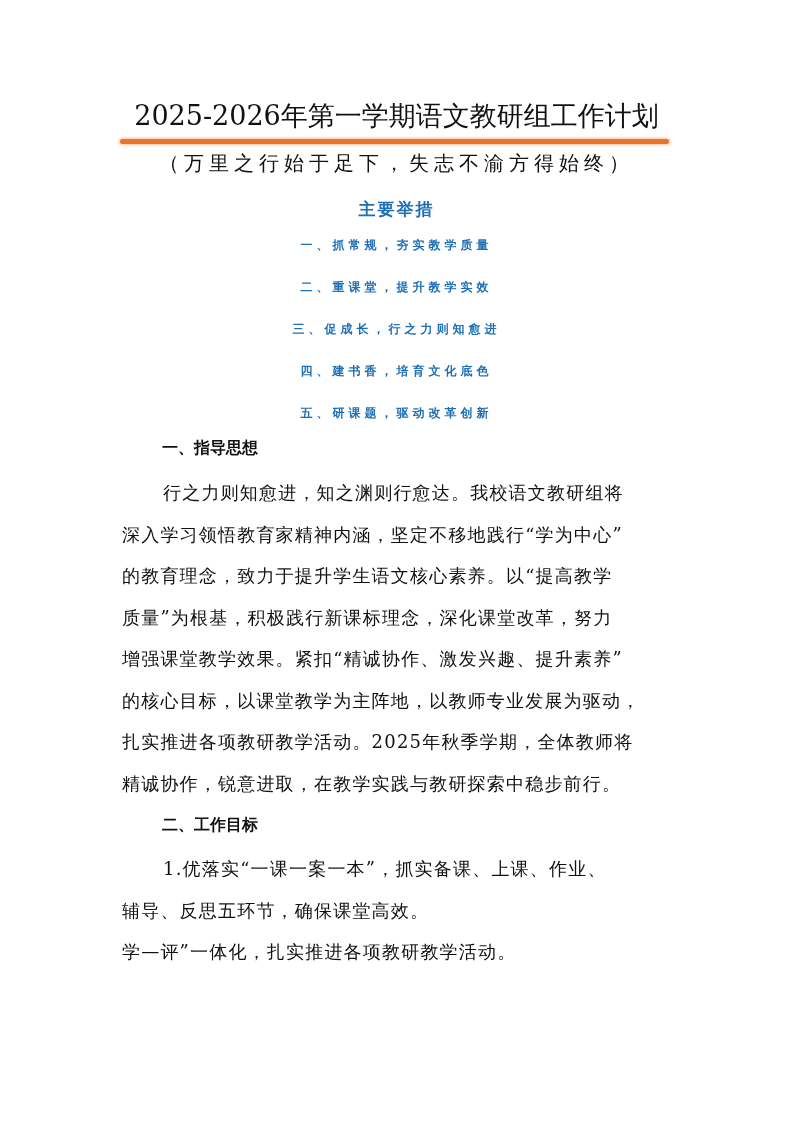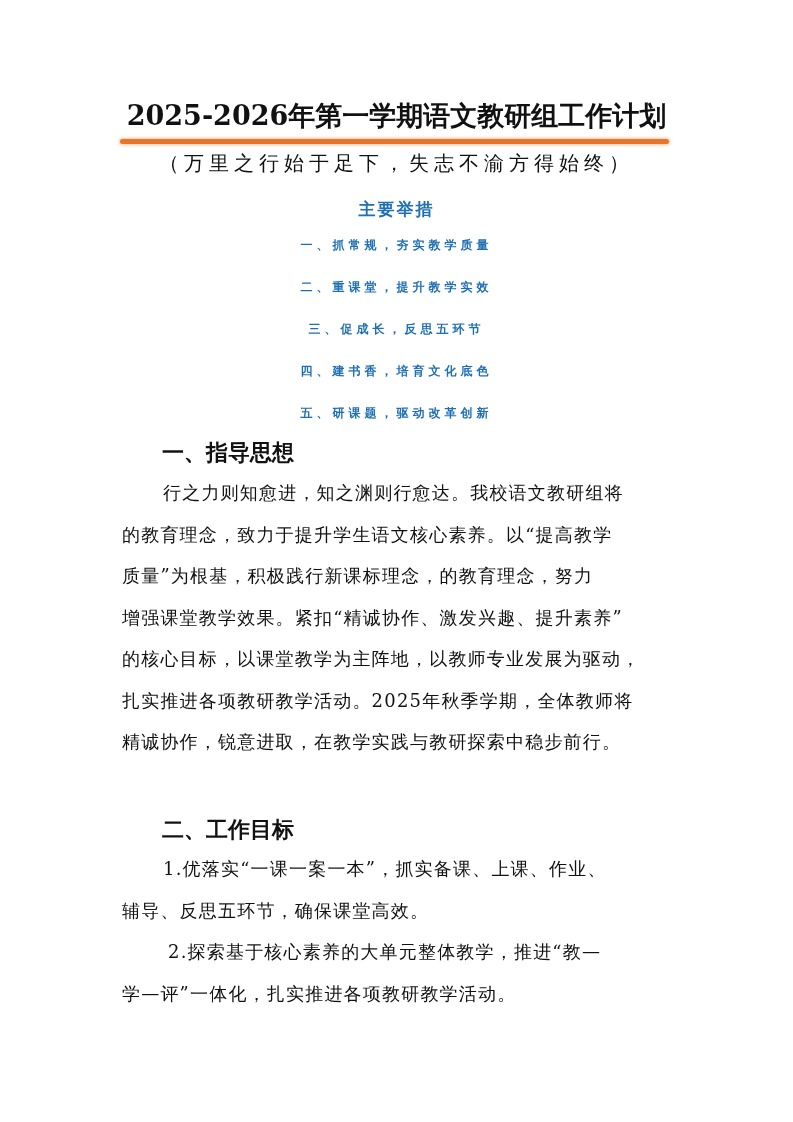--- a/index.html
+++ b/index.html
@@ -1,64 +1,64 @@
 <!DOCTYPE html>
 <html><head>
   <meta charset="utf-8">
   <style>
     html, body { margin: 0; padding: 0; background: #ffffff; }
     body { width: 793px; height: 1122px; position: relative; overflow: hidden; font-family: "DejaVu Serif", "Liberation Serif", serif; color: #111; }
     .page { position: absolute; left: 0; top: 0; width: 793px; height: 1122px; }
-    .title { position: absolute; left: 0; top: 98px; width: 793px; text-align: center; font-family: "DejaVu Serif", serif; font-weight: bold; font-size: 27px; letter-spacing: 0px; color: #111; }
+    .title { position: absolute; left: 0; top: 98px; width: 793px; text-align: center; font-family: "DejaVu Serif", serif; font-weight: normal; font-size: 27px; letter-spacing: 0px; color: #111; }
     .title-rule { position: absolute; left: 120px; top: 139px; width: 549px; height: 5px; background: #e8762a; border-radius: 3px; box-shadow: 0 0 3px 1px rgba(232,118,42,0.45); }
     .subtitle { position: absolute; left: 0; top: 150px; width: 793px; text-align: center; font-size: 20px; letter-spacing: 5px; color: #111; }
     .measures { position: absolute; left: 0; top: 194px; width: 793px; text-align: center; color: #1f6fb4; font-weight: bold; }
     .measures .mh { font-size: 17px; height: 30px; line-height: 30px; letter-spacing: 2px; text-align: center; }
     .measures .mi { font-size: 12px; height: 42px; line-height: 42px; letter-spacing: 4px; }
-    .section-h { position: absolute; left: 162px; font-family: "DejaVu Sans", sans-serif; font-weight: bold; font-size: 22px; color: #111; }
+    .section-h { position: absolute; left: 162px; font-family: "DejaVu Sans", sans-serif; font-weight: bold; font-size: 16px; color: #111; }
     .para { position: absolute; left: 122px; width: 552px; font-size: 18px; line-height: 41.5px; color: #111; text-align: justify; letter-spacing: 1.2px; }
     .para .ln { display: block; white-space: nowrap; }
     .indent { padding-left: 41px; }
     .indent2 { padding-left: 46px; }
   </style>
 </head>
 <body>
 
 <div class="page">
 
   <div class="title">2025-2026年第一学期语文教研组工作计划</div>
   <div class="title-rule"></div>
   <div class="subtitle">（万里之行始于足下，失志不渝方得始终）</div>
 
   <div class="measures">
     <div class="mh">主要举措</div>
     <div class="mi">一、抓常规，夯实教学质量</div>
     <div class="mi">二、重课堂，提升教学实效</div>
-    <div class="mi">三、促成长，反思五环节</div>
+    <div class="mi">三、促成长，行之力则知愈进</div>
     <div class="mi">四、建书香，培育文化底色</div>
     <div class="mi">五、研课题，驱动改革创新</div>
   </div>
 
   <div class="section-h" style="top:438px;">一、指导思想</div>
 
   <div class="para" style="top:472px;">
     <span class="ln indent">行之力则知愈进，知之渊则行愈达。我校语文教研组将</span>
+    <span class="ln">深入学习领悟教育家精神内涵，坚定不移地践行“学为中心”</span>
     <span class="ln">的教育理念，致力于提升学生语文核心素养。以“提高教学</span>
-    <span class="ln">质量”为根基，积极践行新课标理念，的教育理念，努力</span>
+    <span class="ln">质量”为根基，积极践行新课标理念，深化课堂改革，努力</span>
     <span class="ln">增强课堂教学效果。紧扣“精诚协作、激发兴趣、提升素养”</span>
     <span class="ln">的核心目标，以课堂教学为主阵地，以教师专业发展为驱动，</span>
     <span class="ln">扎实推进各项教研教学活动。2025年秋季学期，全体教师将</span>
     <span class="ln">精诚协作，锐意进取，在教学实践与教研探索中稳步前行。</span>
   </div>
 
   <div class="section-h" style="top:815px;">二、工作目标</div>
 
   <div class="para" style="top:848px;">
     <span class="ln indent">1.优落实“一课一案一本”，抓实备课、上课、作业、</span>
     <span class="ln">辅导、反思五环节，确保课堂高效。</span>
   </div>
 
   <div class="para" style="top:931px;">
-    <span class="ln indent2">2.探索基于核心素养的大单元整体教学，推进“教—</span>
     <span class="ln">学—评”一体化，扎实推进各项教研教学活动。</span>
   </div>
 
 </div>
 
 </body></html>

